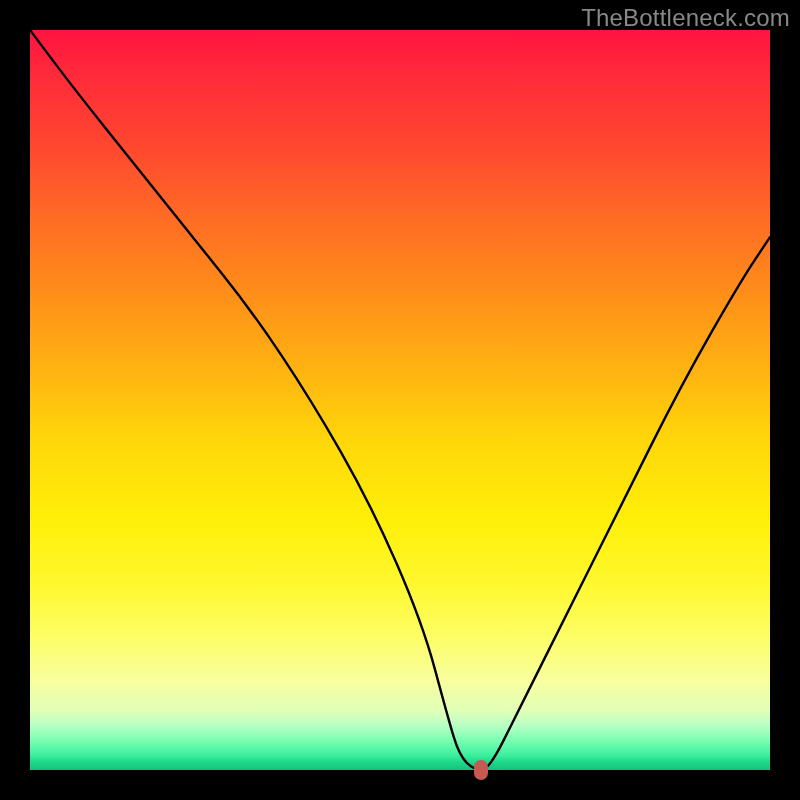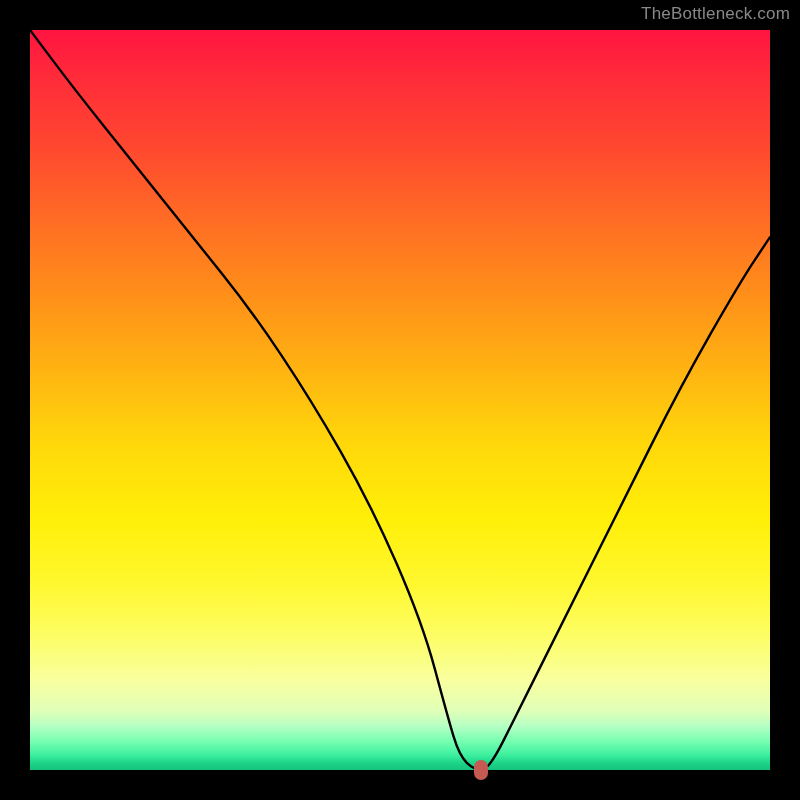--- a/index.html
+++ b/index.html
@@ -56,21 +56,21 @@
   }
   svg.curve {
     position: absolute;
     inset: 0;
   }
   .watermark {
     position: absolute;
     top: 4px;
     right: 10px;
     color: #888;
-    font-size: 17px;
+    font-size: 24px;
     font-weight: 500;
     letter-spacing: 0.2px;
   }
 </style>
 </head>
 <body>
 <div class="wrap">
 
   <div class="plot">
     <div class="gradient"></div>

